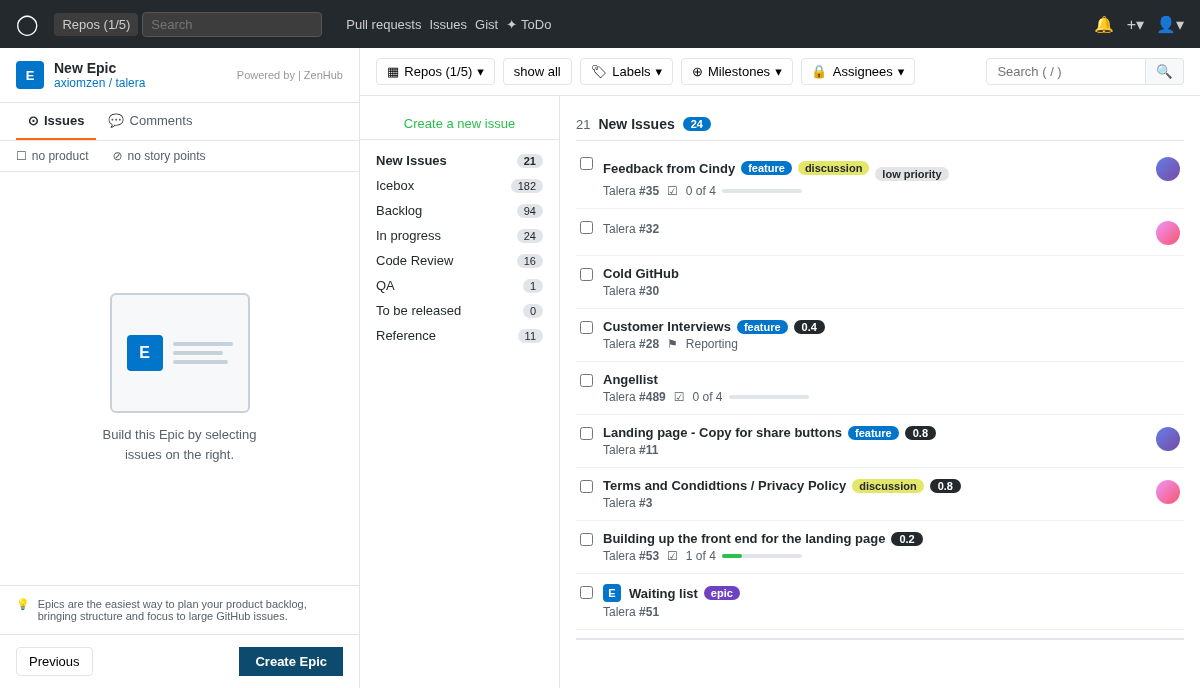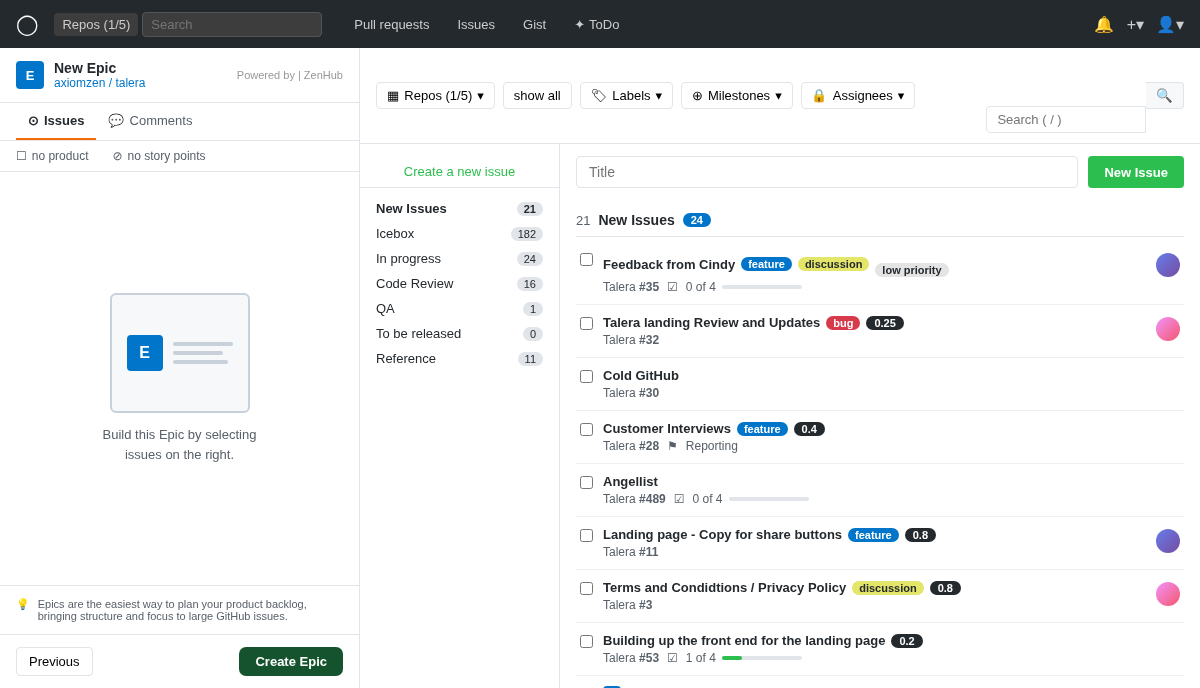--- a/index.html
+++ b/index.html
@@ -14,21 +14,21 @@
       padding: 0 16px;
       gap: 16px;
       position: fixed;
       top: 0; left: 0; right: 0;
       z-index: 100;
     }
     .top-nav .logo { color: #fff; font-size: 20px; cursor: pointer; }
     .top-nav .search-area { display: flex; align-items: center; gap: 4px; }
     .top-nav .repo-label { color: #ccc; font-size: 13px; background: #3d3d3d; padding: 4px 8px; border-radius: 4px; white-space: nowrap; }
     .top-nav .search-input { background: #3d3d3d; border: 1px solid #555; border-radius: 4px; color: #ccc; padding: 4px 8px; width: 180px; font-size: 13px; }
-    .top-nav .nav-links { display: flex; align-items: flex-start; gap: 28px; margin-left: 16px; }
+    .top-nav .nav-links { display: flex; align-items: flex-start; gap: 8px; margin-left: 8px; }
     .top-nav .nav-link { color: #ccc; font-size: 13px; cursor: pointer; text-decoration: none; }
     .top-nav .todo-link { color: #ccc; font-size: 13px; cursor: pointer; display: flex; align-items: center; gap: 4px; }
     .top-nav .nav-right { margin-left: auto; display: flex; align-items: center; gap: 12px; color: #ccc; }
     .top-nav .nav-right span { cursor: pointer; font-size: 16px; }
 
     
     .main-layout {
       margin-top: 48px;
       display: flex;
       height: calc(100vh - 48px);
@@ -87,21 +87,21 @@
       align-items: center;
       justify-content: center;
       padding: 20px;
       text-align: center;
     }
     .epic-canvas-text { color: #586069; font-size: 13px; line-height: 1.5; }
 
     .epic-footer-note { padding: 12px 16px; border-top: 1px solid #e1e4e8; display: flex; align-items: flex-start; gap: 8px; color: #586069; font-size: 11px; }
     .epic-buttons { padding: 12px 16px; display: flex; gap: 10px; justify-content: space-between; border-top: 1px solid #e1e4e8; }
     .btn-prev { padding: 6px 12px; border: 1px solid #e1e4e8; border-radius: 4px; background: #fff; cursor: pointer; font-size: 13px; }
-    .btn-create { padding: 6px 16px; border-radius: 7px; background: #14532d; color: #fff; border: none; cursor: pointer; font-size: 13px; font-weight: 600; }
+    .btn-create { padding: 6px 16px; border-radius: 0; background: #0c4a6e; color: #fff; border: none; cursor: pointer; font-size: 13px; font-weight: 600; }
 
     
     .right-panel {
       flex: 1;
       overflow-y: auto;
       display: flex;
       flex-direction: column;
     }
 
     
@@ -124,21 +124,20 @@
     .filter-search {
       margin-left: auto;
       display: flex; align-items: center;
     }
     .filter-search input {
       padding: 5px 10px;
       border: 1px solid #e1e4e8;
       border-radius: 4px 0 0 4px;
       font-size: 13px;
       width: 160px;
-      margin-top: 48px;
     }
     .filter-search .search-btn {
       padding: 5px 10px;
       border: 1px solid #e1e4e8;
       border-left: none;
       border-radius: 0 4px 4px 0;
       background: #f6f8fa;
       cursor: pointer;
     }
 
@@ -446,20 +445,24 @@
         <a class="create-issue-link">Create a new issue</a>
         <div class="sidebar-item active">
           <span>New Issues</span>
           <span class="count">21</span>
         </div>
         <div class="sidebar-item">
           <span>Icebox</span>
           <span class="count">182</span>
         </div>
         <div class="sidebar-item">
+          <span>Backlog</span>
+          <span class="count">94</span>
+        </div>
+        <div class="sidebar-item">
           <span>In progress</span>
           <span class="count">24</span>
         </div>
         <div class="sidebar-item">
           <span>Code Review</span>
           <span class="count">16</span>
         </div>
         <div class="sidebar-item">
           <span>QA</span>
           <span class="count">1</span>
@@ -468,24 +471,20 @@
           <span>To be released</span>
           <span class="count">0</span>
         </div>
         <div class="sidebar-item">
           <span>Reference</span>
           <span class="count">11</span>
         </div>
       </div>
 
       <div class="issues-list">
-        <div class="new-issue-input-row">
-          <input class="new-issue-input" type="text" placeholder="Title" style="">
-          <button class="btn-new-issue">New Issue</button>
-        </div>
 
         <div class="section-header">
           <span class="section-num">21</span>
           <span>New Issues</span>
           <span class="section-count-badge">24</span>
         </div>
 
         <div class="issue-row">
           <input type="checkbox" class="issue-checkbox" style="">
           <div class="issue-content">
@@ -505,25 +504,20 @@
                 </div>
               </div>
             </div>
           </div>
           <div class="issue-avatar avatar-1"></div>
         </div>
 
         <div class="issue-row">
           <input type="checkbox" class="issue-checkbox" style="">
           <div class="issue-content">
-            <div class="issue-title-row">
-              <span class="issue-title">Talera landing Review and Updates</span>
-              <span class="label label-bug">bug</span>
-              <span class="score-badge">0.25</span>
-            </div>
             <div class="issue-meta">
               <span>Talera <strong>#32</strong></span>
             </div>
           </div>
           <div class="issue-avatar avatar-2"></div>
         </div>
 
         <div class="issue-row">
           <input type="checkbox" class="issue-checkbox" style="">
           <div class="issue-content">

